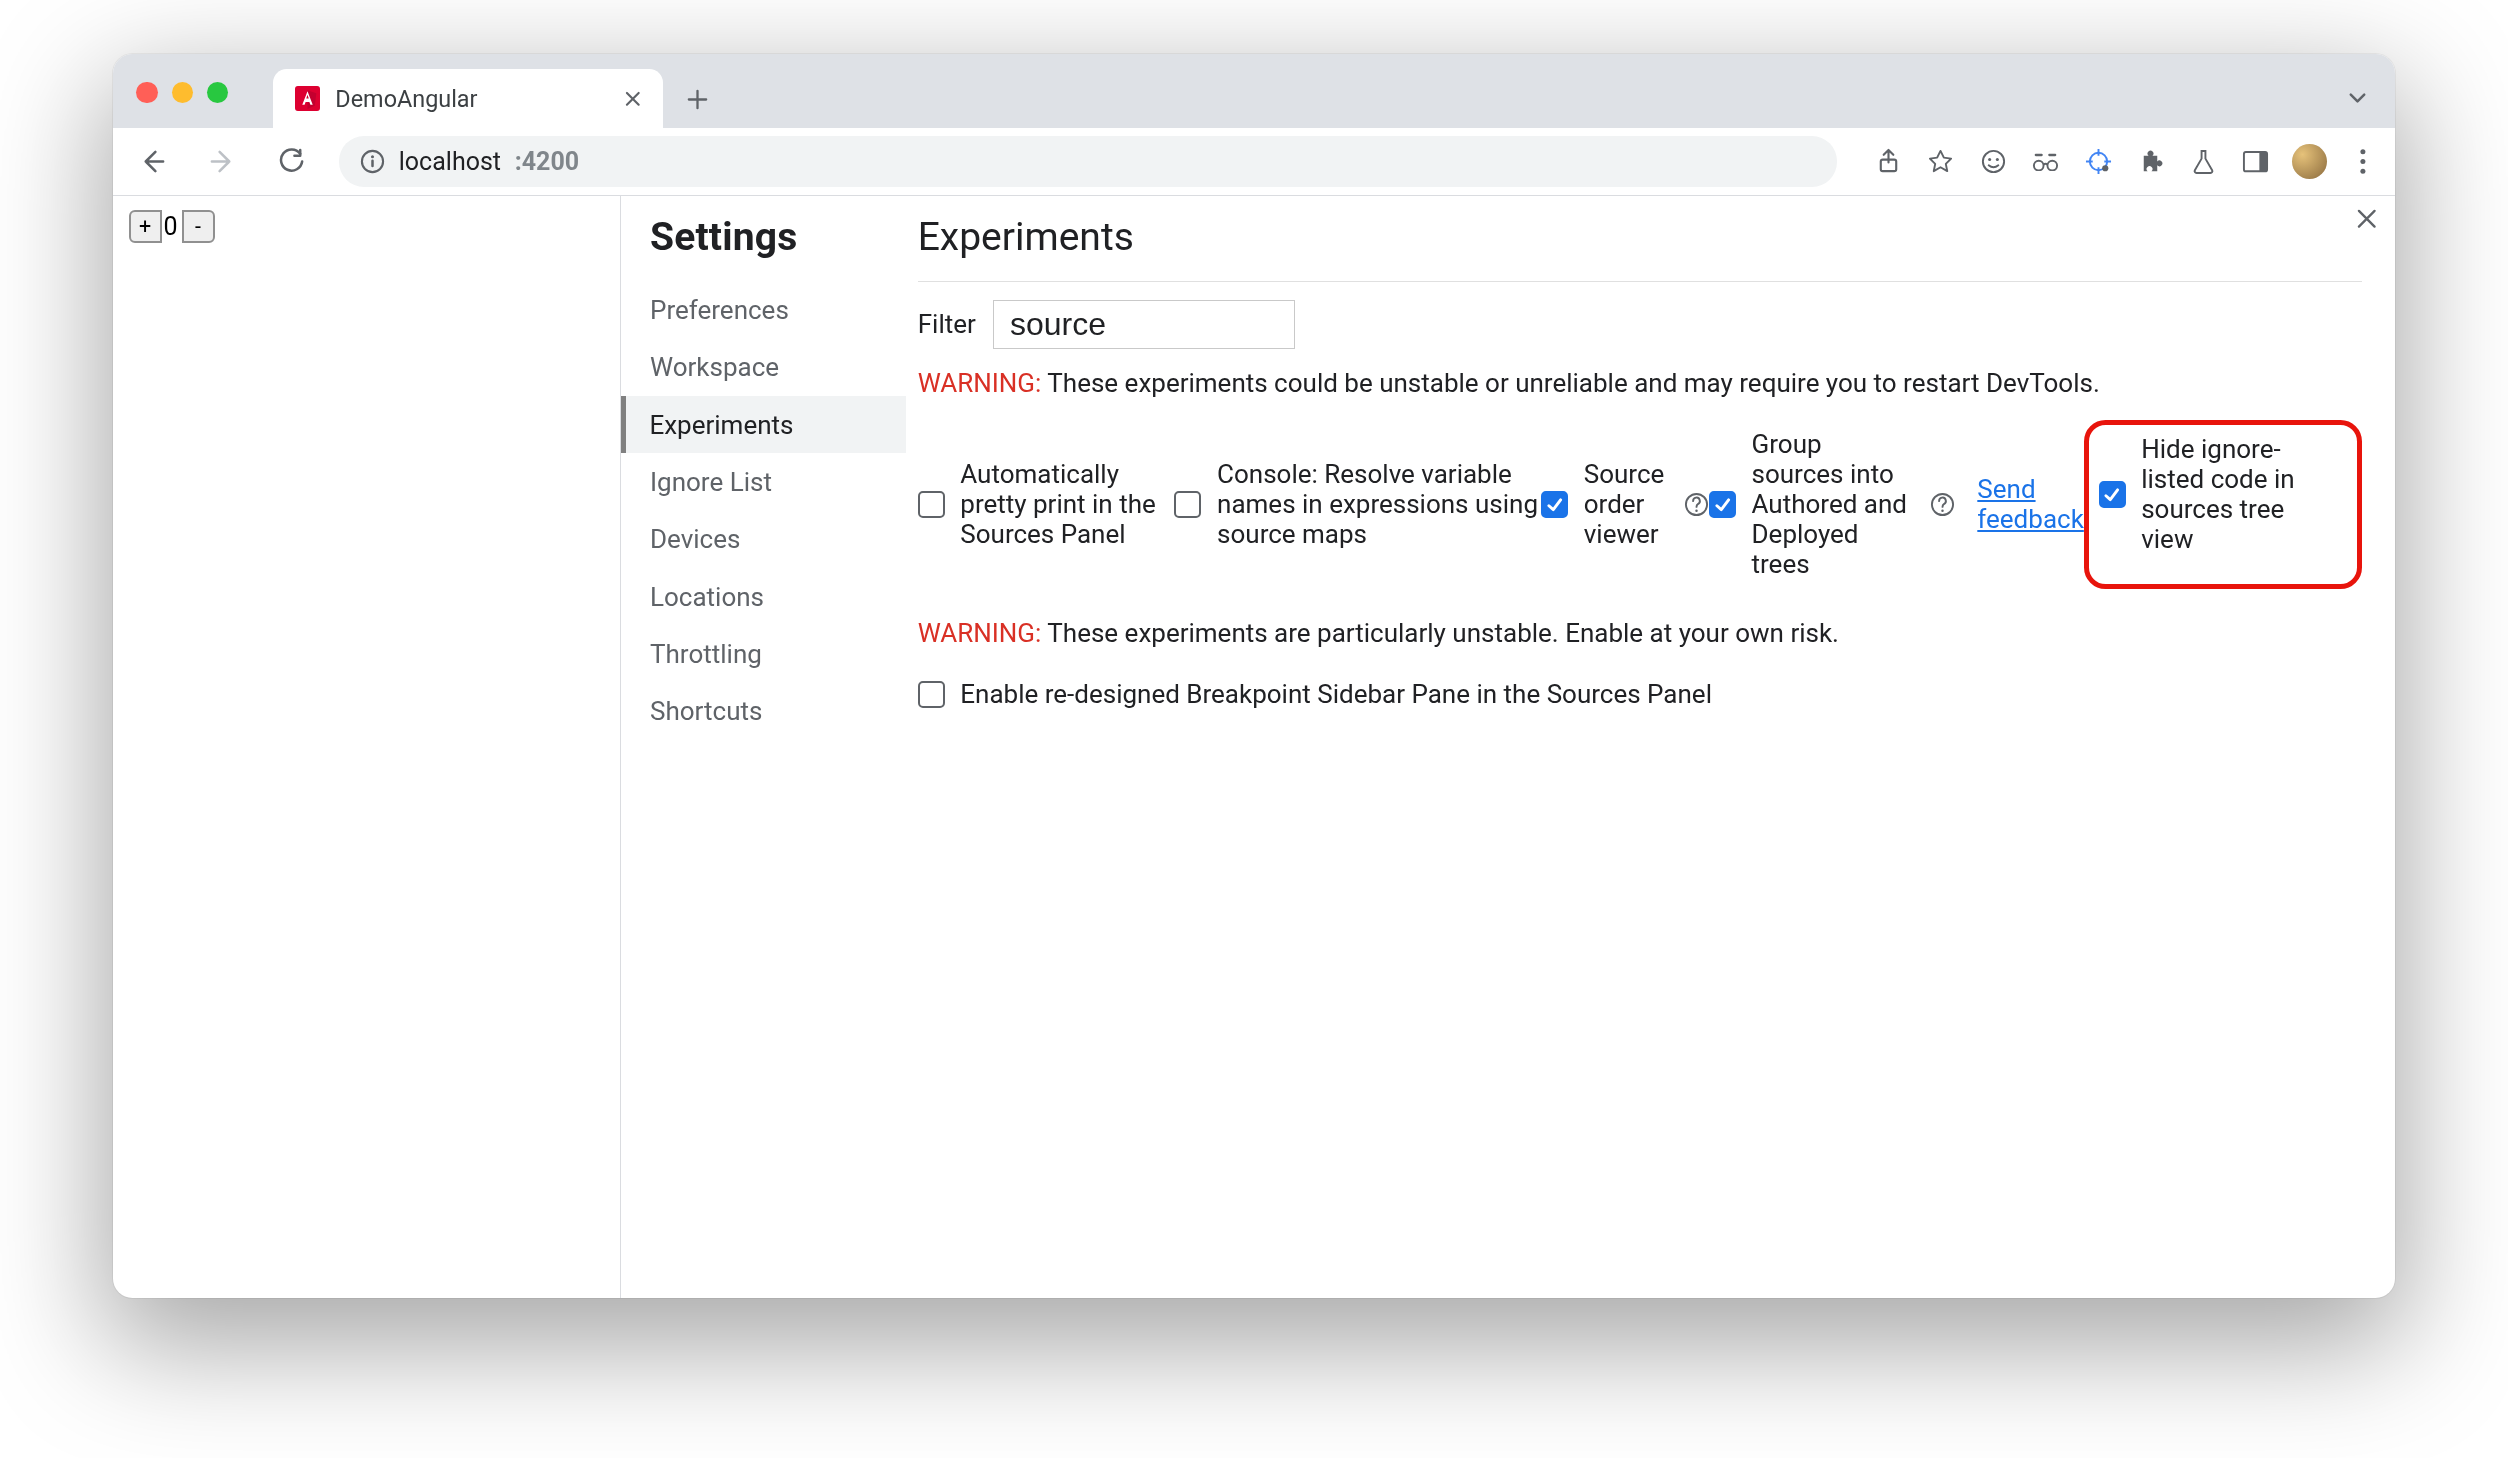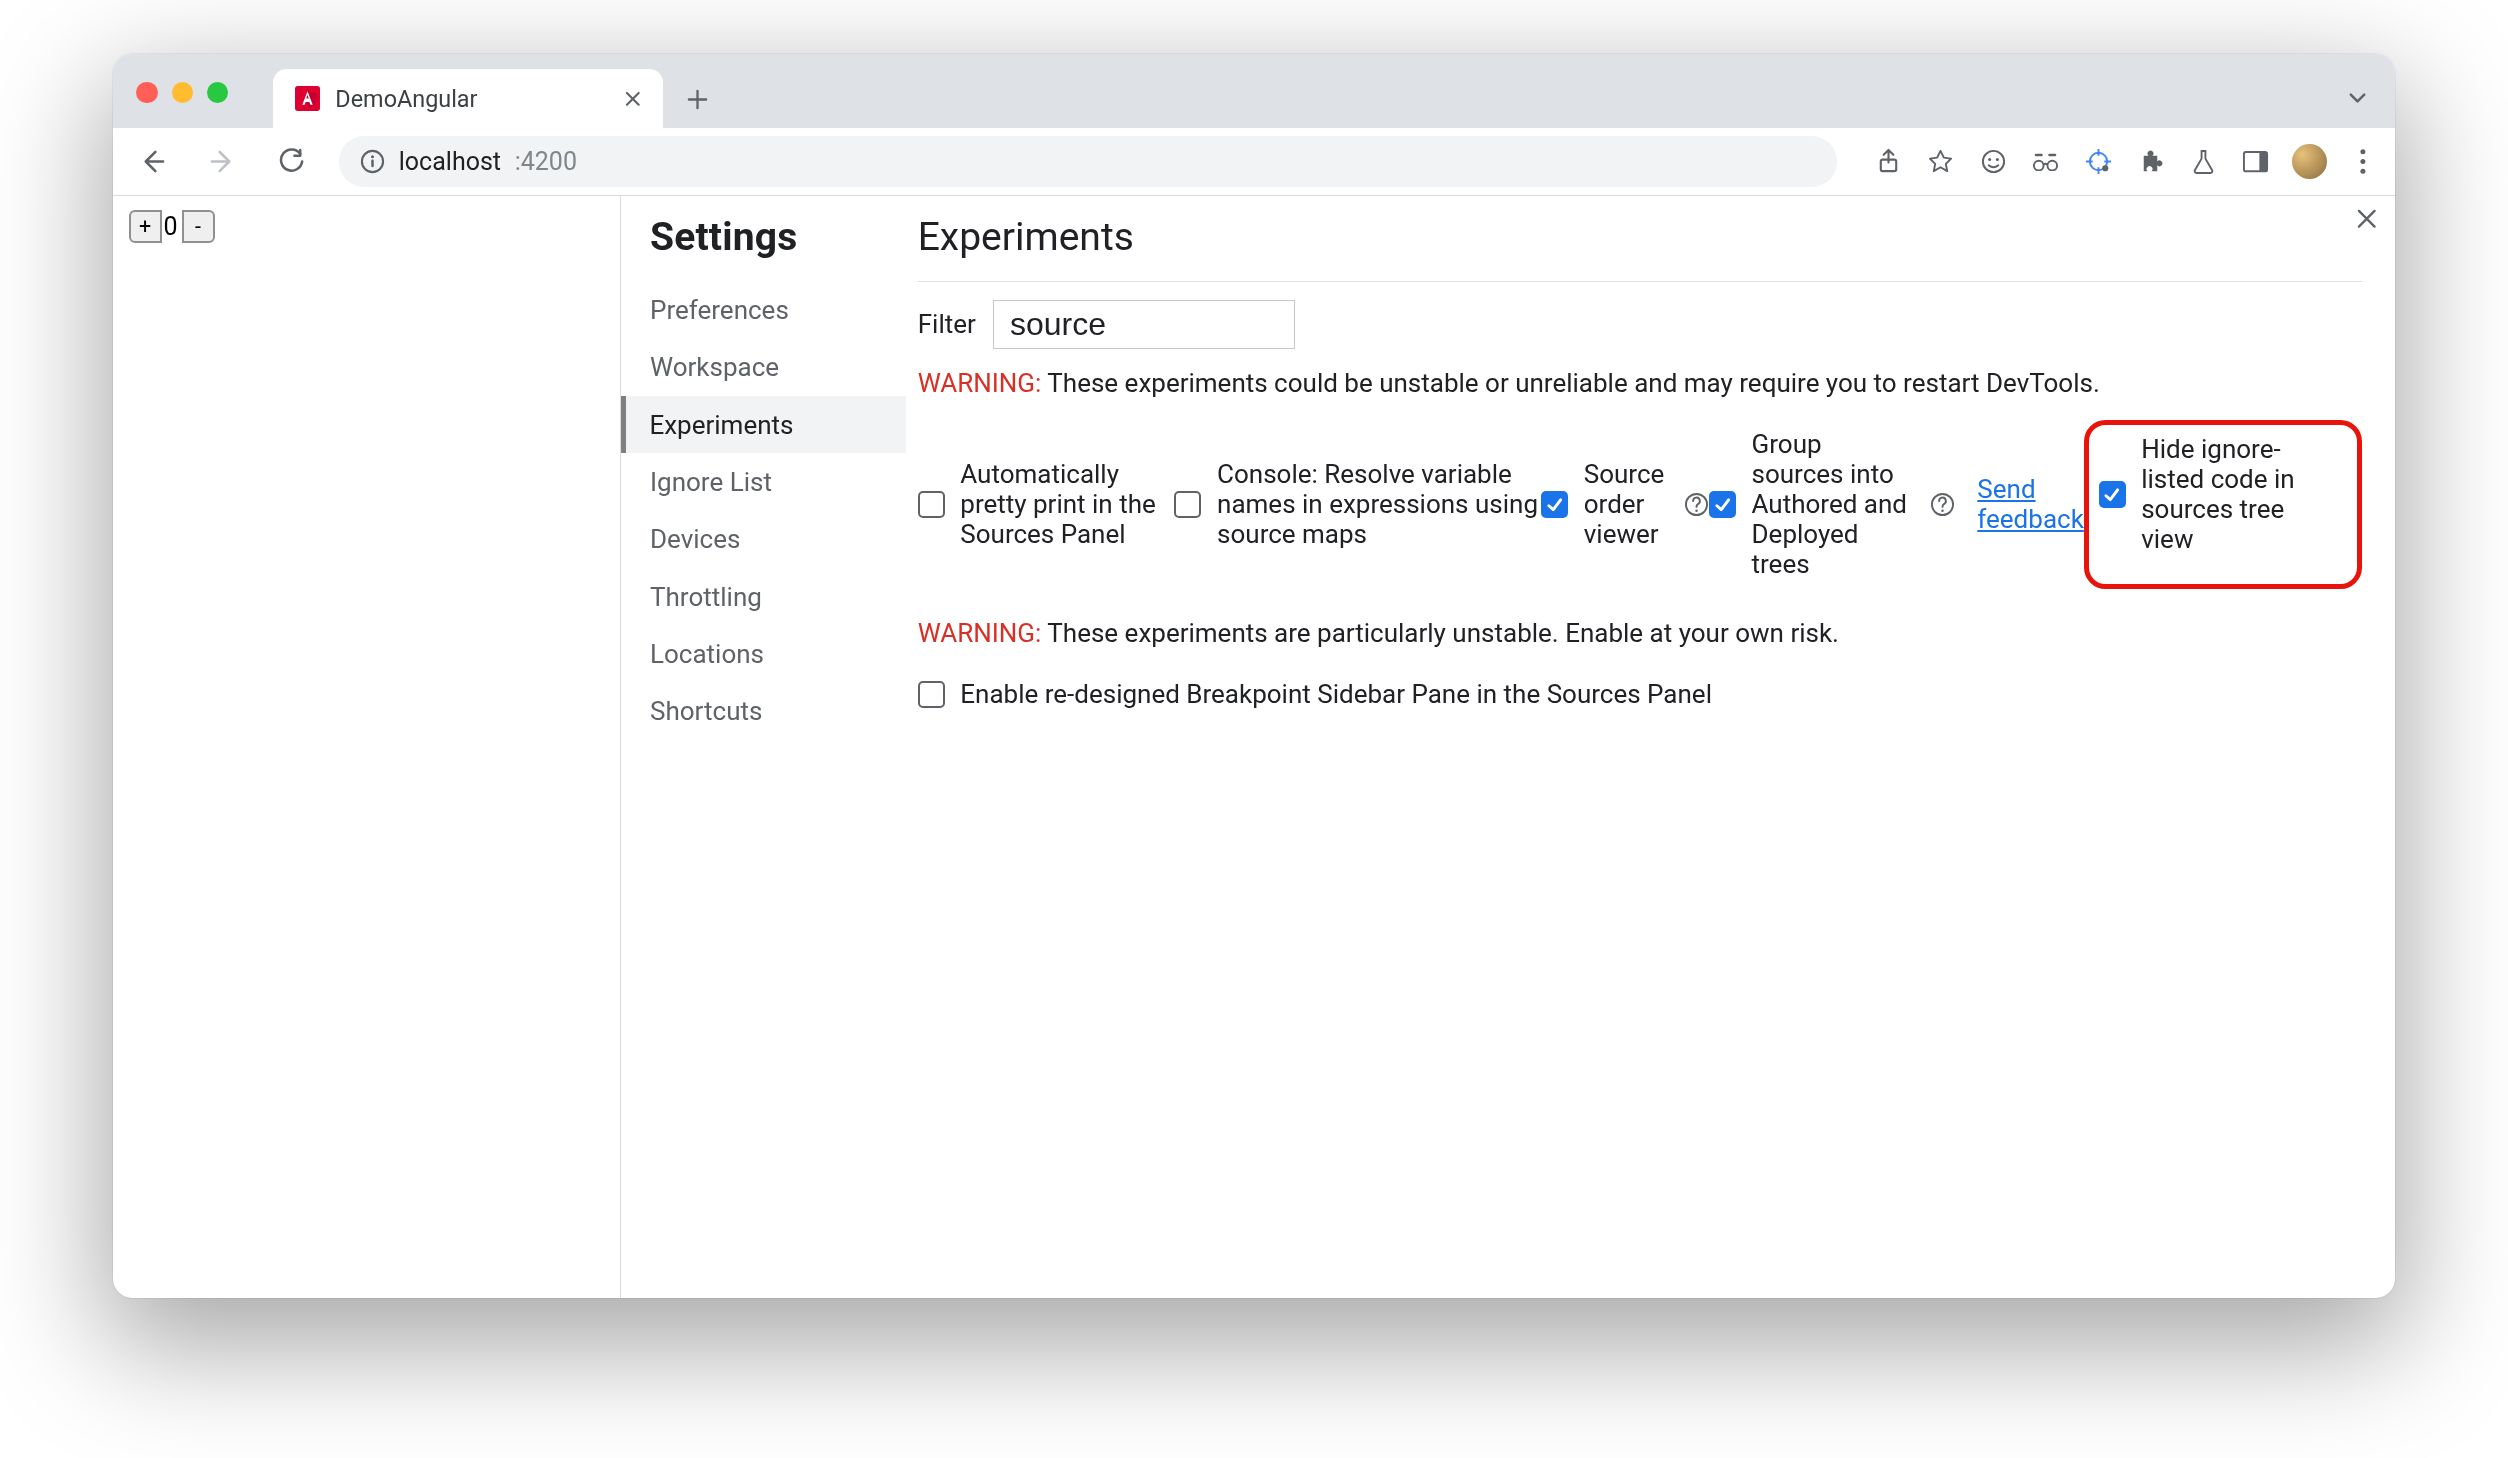--- a/index.html
+++ b/index.html
@@ -38,21 +38,21 @@
     border-bottom: 1px solid #dadce0;
   }
   .navbtn { width: 47px; height: 47px; display: flex; align-items: center; justify-content: center; color: #5f6368; }
   .navbtn.disabled { color: #bdc1c6; }
   .addr {
     flex: 1; height: 51px; background: #f1f3f4; border-radius: 25px; display: flex; align-items: center;
     padding: 0 21.5px; gap: 13.7px; font-size: 25px; color: #202124;
   }
   .addr .info-icon { color: #5f6368; display:flex; align-items:center; }
   .addr .host { color: #202124; }
-  .addr .port { color: #80868b; }
+  .addr .port { color: #80868b; font-weight: bold; }
   .exticons { display: flex; align-items: center; gap: 19.5px; color: #5f6368; margin-left: 11.7px; }
   .exticons > * { width: 33px; height: 33px; display: flex; align-items: center; justify-content: center; }
   .avatar { width: 35px; height: 35px; border-radius: 50%; background: radial-gradient(circle at 30% 30%, #e6c27a, #8a6a3d); }
   .kebab { font-size: 27px; letter-spacing: 2px; }
 
   
   .wbody { flex: 1; display: flex; min-height: 0; }
   .pagepanel { width: 507px; padding: 13.7px 15.6px; }
   .pagepanel .counter { display: flex; align-items: center; gap: 0; }
   .pagepanel .btn { width: 33px; height: 33px; border: 2px solid #909090; background: #efefef; font-size: 21.5px; display:flex; align-items:center; justify-content:center; }
@@ -238,22 +238,22 @@
       </span>
 
       <div class="dtside">
         <h1>Settings</h1>
         <div id="side-items">
             <div class="item">Preferences</div>
             <div class="item">Workspace</div>
             <div class="item active">Experiments</div>
             <div class="item">Ignore List</div>
             <div class="item">Devices</div>
+            <div class="item">Locations</div>
             <div class="item">Throttling</div>
-            <div class="item">Locations</div>
             <div class="item">Shortcuts</div>
           </div>
       </div>
 
       <div class="dtmain">
         <h2>Experiments</h2>
         <hr>
         <div class="filterrow">
           <label>Filter</label>
           <input type="text" value="source" style="">

